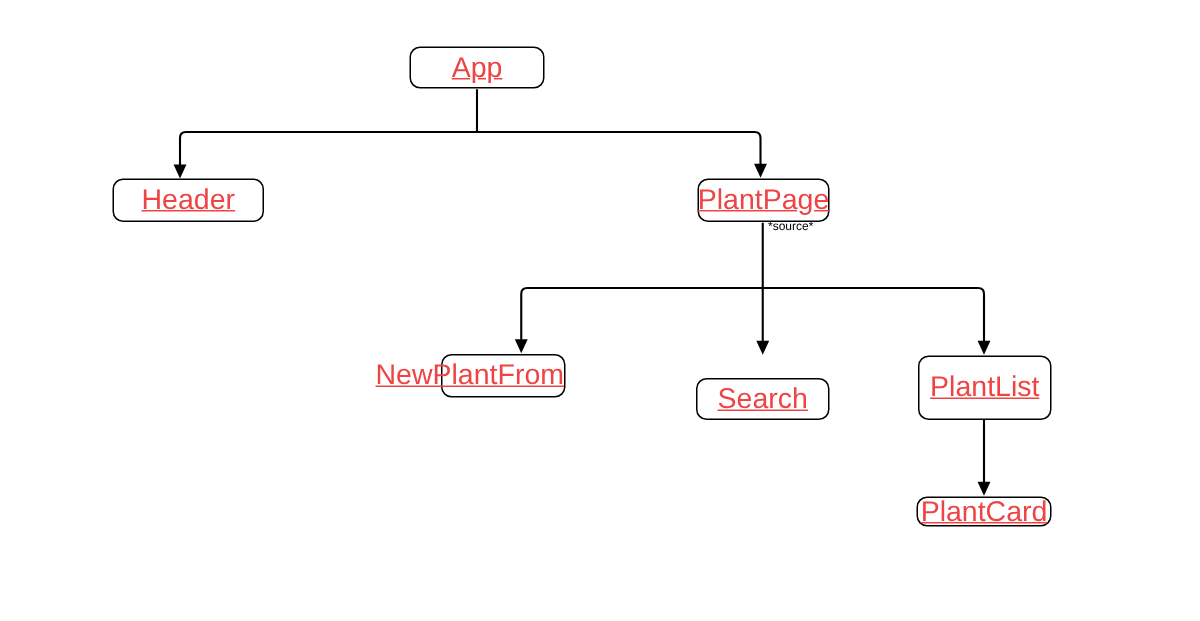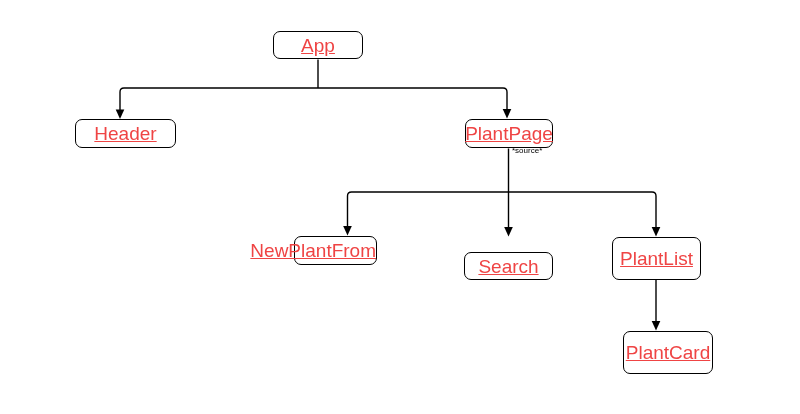--- a/index.html
+++ b/index.html
@@ -109,19 +109,19 @@
   </div>
 
   <div class="node" style="left:464px; top:237px; width:89px; height:28px;margin-top:15px;">
     <span>Search</span>
   </div>
 
   <div class="node" style="left:612px; top:237px; width:89px; height:43px;">
     <span>PlantList</span>
   </div>
 
-  <div class="node" style="left:611px; top:331px; width:90px; height:43px;margin-left:12px;">
+  <div class="node" style="left:611px; top:331px; width:90px; height:20px;">
     <span>PlantCard</span>
   </div>
 
   <span class="edge-label" style="left:512px; top:102px;">*source*</span>
 
 </div>
 
 </body></html>

